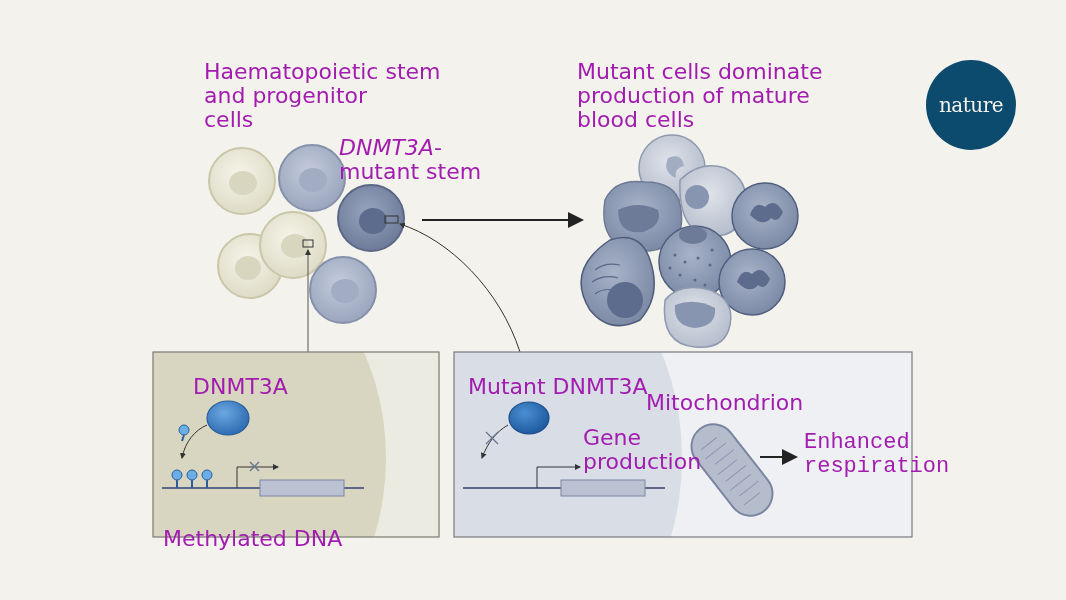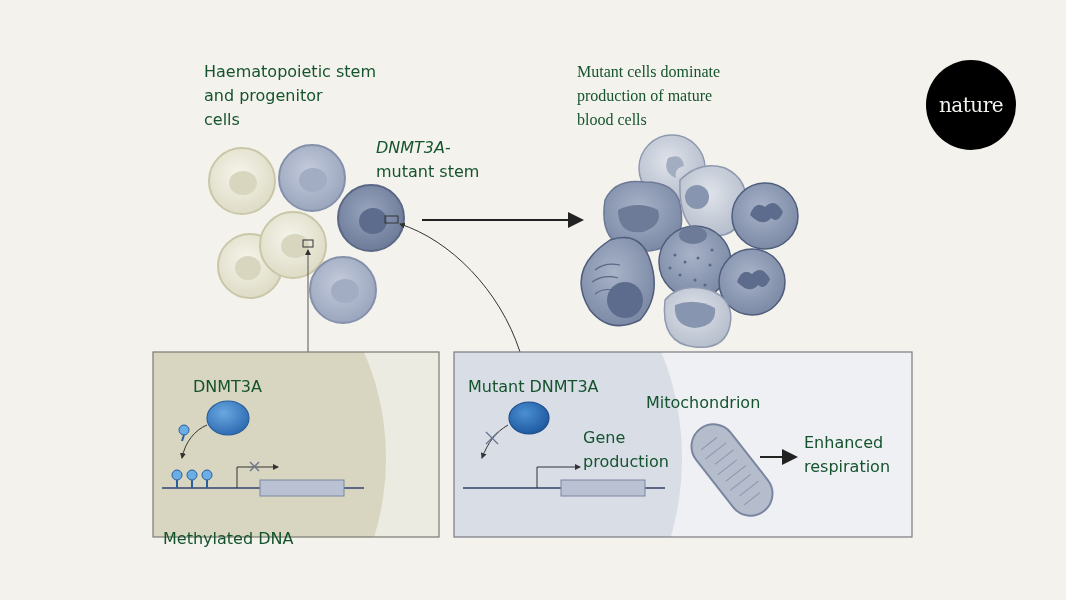--- a/index.html
+++ b/index.html
@@ -1,20 +1,20 @@
 <!DOCTYPE html>
 <html><head>
 <meta charset="utf-8">
 <style>
   html, body { margin: 0; padding: 0; }
   body { width: 1066px; height: 600px; background: #f4f2ec; position: relative; overflow: hidden; font-family: "DejaVu Sans", sans-serif; color: #222; }
-  .lbl { position: absolute; font-size: 16px; line-height: 24px; color: #14532d; white-space: pre-line; }
+  .lbl { position: absolute; font-size: 22px; line-height: 24px; color: #a21caf; white-space: pre-line; }
   .it { font-style: italic; }
   #art { position: absolute; left: 0; top: 0; }
-  .logo { position: absolute; left: 926px; top: 60px; width: 90px; height: 90px; border-radius: 50%; background: #000000; color: #f4f2ec; font-family: "DejaVu Serif", serif; font-size: 20px; display: flex; align-items: center; justify-content: center; letter-spacing: -0.5px; }
+  .logo { position: absolute; left: 926px; top: 60px; width: 90px; height: 90px; border-radius: 50%; background: #0c4a6e; color: #f4f2ec; font-family: "DejaVu Serif", serif; font-size: 20px; display: flex; align-items: center; justify-content: center; letter-spacing: -0.5px; }
 </style>
 </head>
 <body>
 
 <svg id="art" width="1066" height="600" viewBox="0 0 1066 600">
   <defs>
     <radialGradient id="gNorm" cx="45%" cy="40%" r="60%">
         <stop offset="0" stop-color="#f5f4ea"></stop>
         <stop offset="1" stop-color="#dedcc6"></stop>
       </radialGradient>
@@ -197,26 +197,26 @@
           <line x1="-12" y1="35" x2="8" y2="35"></line>
         </g>
     </g>
     <line x1="760" y1="457" x2="794" y2="457" stroke="#222" stroke-width="2" marker-end="url(#ah)"></line>
   </g>
 </svg>
 
 <div class="lbl" style="left:204px;top:60px;">Haematopoietic stem
 and progenitor
 cells</div>
-<div class="lbl" style="left:376px;top:136px;"><span class="it">DNMT3A</span><span>-</span><br><span>mutant stem</span></div>
-<div class="lbl" style="left:577px;top:60px;font-family:Liberation Serif, serif;">Mutant cells dominate
+<div class="lbl" style="left:339px;top:136px;"><span class="it">DNMT3A</span><span>-</span><br><span>mutant stem</span></div>
+<div class="lbl" style="left:577px;top:60px;">Mutant cells dominate
 production of mature
 blood cells</div>
 <div class="logo">nature</div>
 
 <div class="lbl" style="left:193px;top:375px;">DNMT3A</div>
 <div class="lbl" style="left:163px;top:527px;">Methylated DNA</div>
 <div class="lbl" style="left:468px;top:375px;">Mutant DNMT3A</div>
 <div class="lbl" style="left:583px;top:426px;">Gene
 production</div>
 <div class="lbl" style="left:646px;top:391px;">Mitochondrion</div>
-<div class="lbl" style="left:804px;top:431px;">Enhanced
+<div class="lbl" style="left:804px;top:431px;font-family:Liberation Mono, monospace;">Enhanced
 respiration</div>
 
 </body></html>

